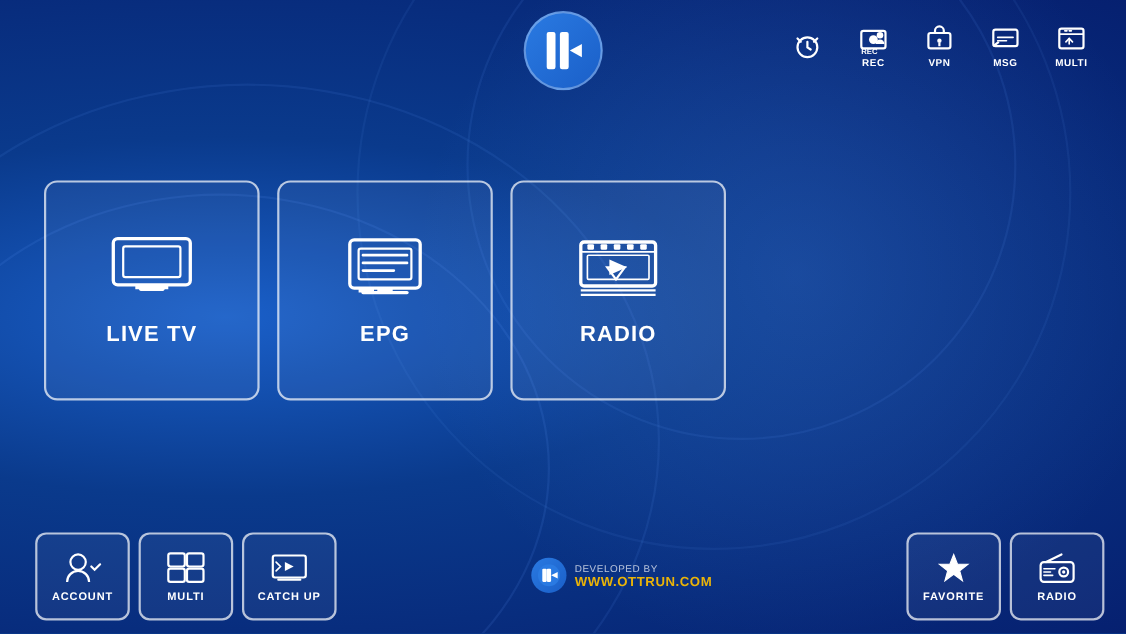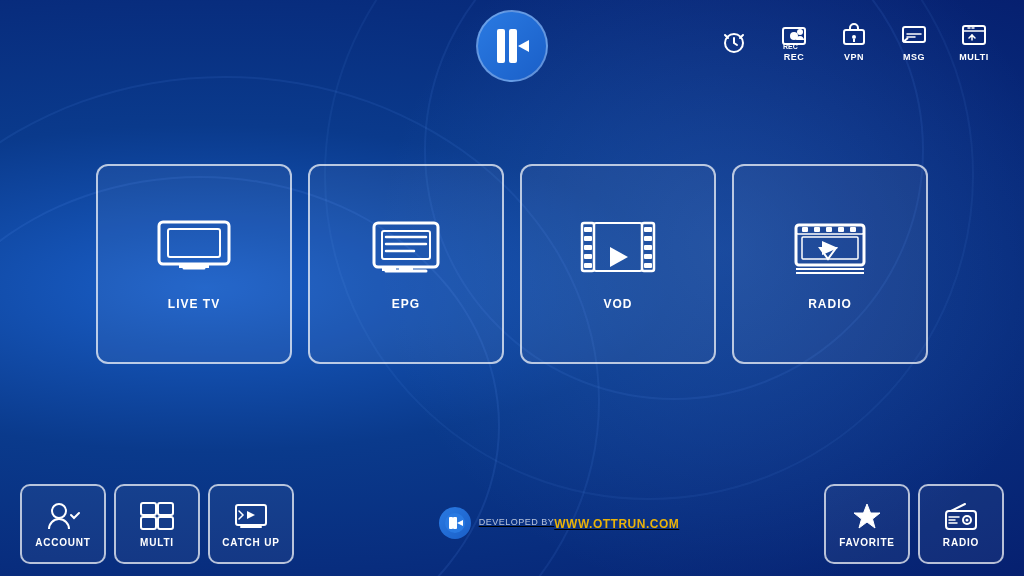--- a/index.html
+++ b/index.html
@@ -66,21 +66,20 @@
       height: 650px;
       border: 2px solid rgba(100,160,255,0.08);
       border-radius: 50%;
     }
 
     .content {
       position: absolute;
       inset: 0;
       display: flex;
       flex-direction: column;
-      align-items: center;
     }
 
     
     .header {
       width: 100%;
       display: flex;
       align-items: flex-start;
       justify-content: space-between;
       padding: 16px 24px 0;
     }
@@ -164,40 +163,41 @@
       color: white;
     }
 
     .card-icon svg {
       width: 80px;
       height: 60px;
     }
 
     .card-label {
       color: white;
-      font-size: 12px;
+      font-size: 20px;
       font-weight: bold;
       letter-spacing: 1px;
     }
 
     
     .bottom-bar {
       position: absolute;
       bottom: 0;
       left: 0;
       right: 0;
       display: flex;
       align-items: center;
       justify-content: space-between;
       padding: 12px 20px 12px;
     }
 
     .bottom-left {
       display: flex;
       gap: 8px;
+      margin-left: 12px;
     }
 
     .bottom-right {
       display: flex;
       gap: 8px;
       justify-content: center;
     }
 
     .bottom-btn {
       width: 86px;
@@ -246,22 +246,21 @@
     }
 
     .dev-credit-inner {
       display: flex;
       align-items: center;
       gap: 8px;
     }
 
     .dev-text {
       display: flex;
-      flex-direction: row;
-      text-decoration: underline;
+      flex-direction: column;
     }
 
     .dev-text-top {
       font-size: 9px;
       color: rgba(255,255,255,0.7);
       letter-spacing: 0.5px;
     }
 
     .dev-text-url {
       font-size: 12px;
@@ -371,45 +370,20 @@
           <rect x="8" y="6" width="64" height="44" rx="4" stroke="white" stroke-width="3"></rect>
           <rect x="16" y="14" width="48" height="28" rx="2" stroke="white" stroke-width="2"></rect>
           <path d="M20 20h40M20 27h40M20 34h28" stroke="white" stroke-width="2.5" stroke-linecap="round"></path>
           <path d="M16 50h14v4H16zM33 50h14v4H33z" fill="white"></path>
           <path d="M20 54h40" stroke="white" stroke-width="3" stroke-linecap="round"></path>
         </svg>
       </div>
       <span class="card-label">EPG</span>
     </div>
 
-    <div class="grid-card">
-      <div class="card-icon">
-        <svg viewBox="0 0 80 60" fill="none">
-
-          <rect x="4" y="6" width="12" height="48" rx="2" stroke="white" stroke-width="2.5"></rect>
-          <rect x="6" y="10" width="8" height="5" rx="1" fill="white"></rect>
-          <rect x="6" y="19" width="8" height="5" rx="1" fill="white"></rect>
-          <rect x="6" y="28" width="8" height="5" rx="1" fill="white"></rect>
-          <rect x="6" y="37" width="8" height="5" rx="1" fill="white"></rect>
-          <rect x="6" y="46" width="8" height="5" rx="1" fill="white"></rect>
-
-          <rect x="64" y="6" width="12" height="48" rx="2" stroke="white" stroke-width="2.5"></rect>
-          <rect x="66" y="10" width="8" height="5" rx="1" fill="white"></rect>
-          <rect x="66" y="19" width="8" height="5" rx="1" fill="white"></rect>
-          <rect x="66" y="28" width="8" height="5" rx="1" fill="white"></rect>
-          <rect x="66" y="37" width="8" height="5" rx="1" fill="white"></rect>
-          <rect x="66" y="46" width="8" height="5" rx="1" fill="white"></rect>
-
-          <rect x="16" y="6" width="48" height="48" rx="2" stroke="white" stroke-width="2"></rect>
-
-          <polygon points="32,30 50,40 32,50" fill="white"></polygon>
-        </svg>
-      </div>
-      <span class="card-label">VOD</span>
-    </div>
 
     <div class="grid-card">
       <div class="card-icon">
         <svg viewBox="0 0 80 60" fill="none">
 
           <rect x="6" y="8" width="68" height="40" rx="3" stroke="white" stroke-width="3"></rect>
 
           <rect x="6" y="8" width="68" height="9" rx="2" stroke="white" stroke-width="1.5"></rect>
           <rect x="12" y="10" width="6" height="5" rx="1" fill="white"></rect>
           <rect x="24" y="10" width="6" height="5" rx="1" fill="white"></rect>

